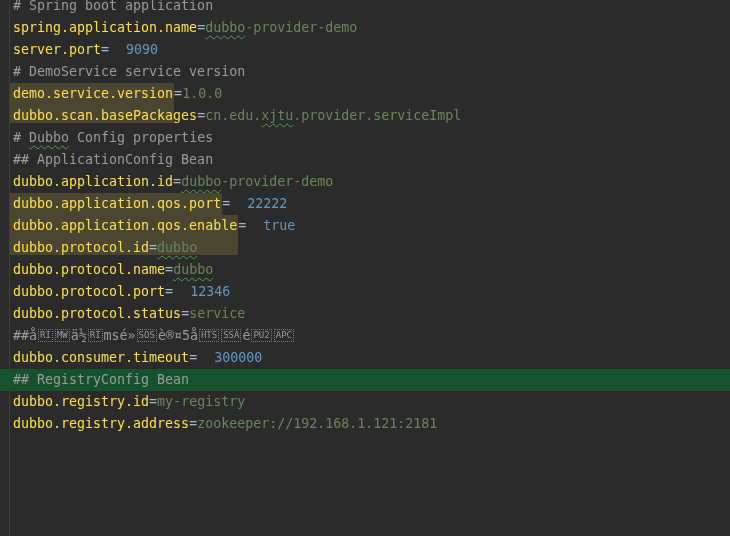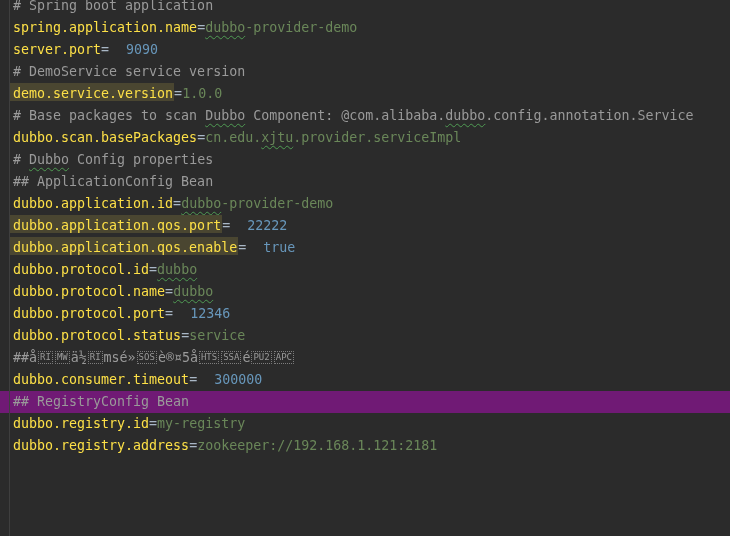--- a/index.html
+++ b/index.html
@@ -34,26 +34,26 @@
     left: 0;
     right: 0;
     top: -5px;
   }
   .line {
     height: 22px;
     line-height: 22px;
     white-space: pre;
     padding-left: 13px;
   }
-  .line.current { background: #701a75; }
+  .line.current { background: #14532d; }
   .seg-comment { color: #9a9a9a; }
   .seg-key { color: #fde047; }
   .seg-key-hl {
     display: inline-block;
-    height: 18px;
+    height: 40px;
     line-height: 22px;
     vertical-align: top;
     background: #4a4631;
     padding-left: 3px;
     margin-left: -3px;
     padding-right: 1px;
   }
   .seg-eq { color: #a9b7c6; }
   .seg-value { color: #6a8759; }
   .seg-number { color: #6897bb; margin-left: 17px; }
@@ -82,21 +82,20 @@
 <body>
 
 <div class="editor">
   <div class="gutter-sep"></div>
   <div class="lines" id="lines">
       <div class="line"><span class="seg-comment"># Spring boot application</span></div>
       <div class="line"><span class="seg-key">spring.application.name</span><span class="seg-eq">=</span><span class="seg-value typo">dubbo</span><span class="seg-value">-provider-demo</span></div>
       <div class="line"><span class="seg-key">server.port</span><span class="seg-eq">=</span><span class="seg-number">9090</span></div>
       <div class="line"><span class="seg-comment"># DemoService service version</span></div>
       <div class="line"><span class="seg-key seg-key-hl">demo.service.version</span><span class="seg-eq">=</span><span class="seg-value">1.0.0</span></div>
-      <div class="line"><span class="seg-comment"># Base packages to scan </span><span class="seg-comment typo">Dubbo</span><span class="seg-comment"> Component: @com.alibaba.</span><span class="seg-comment typo">dubbo</span><span class="seg-comment">.config.annotation.Service</span></div>
       <div class="line"><span class="seg-key">dubbo.scan.basePackages</span><span class="seg-eq">=</span><span class="seg-value">cn.edu.</span><span class="seg-value typo">xjtu</span><span class="seg-value">.provider.serviceImpl</span></div>
       <div class="line"><span class="seg-comment"># </span><span class="seg-comment typo">Dubbo</span><span class="seg-comment"> Config properties</span></div>
       <div class="line"><span class="seg-comment">## ApplicationConfig Bean</span></div>
       <div class="line"><span class="seg-key">dubbo.application.id</span><span class="seg-eq">=</span><span class="seg-value typo">dubbo</span><span class="seg-value">-provider-demo</span></div>
       <div class="line"><span class="seg-key seg-key-hl">dubbo.application.qos.port</span><span class="seg-eq">=</span><span class="seg-number">22222</span></div>
       <div class="line"><span class="seg-key seg-key-hl">dubbo.application.qos.enable</span><span class="seg-eq">=</span><span class="seg-number">true</span></div>
       <div class="line"><span class="seg-key">dubbo.protocol.id</span><span class="seg-eq">=</span><span class="seg-value typo">dubbo</span></div>
       <div class="line"><span class="seg-key">dubbo.protocol.name</span><span class="seg-eq">=</span><span class="seg-value typo">dubbo</span></div>
       <div class="line"><span class="seg-key">dubbo.protocol.port</span><span class="seg-eq">=</span><span class="seg-number">12346</span></div>
       <div class="line"><span class="seg-key">dubbo.protocol.status</span><span class="seg-eq">=</span><span class="seg-value">service</span></div>

